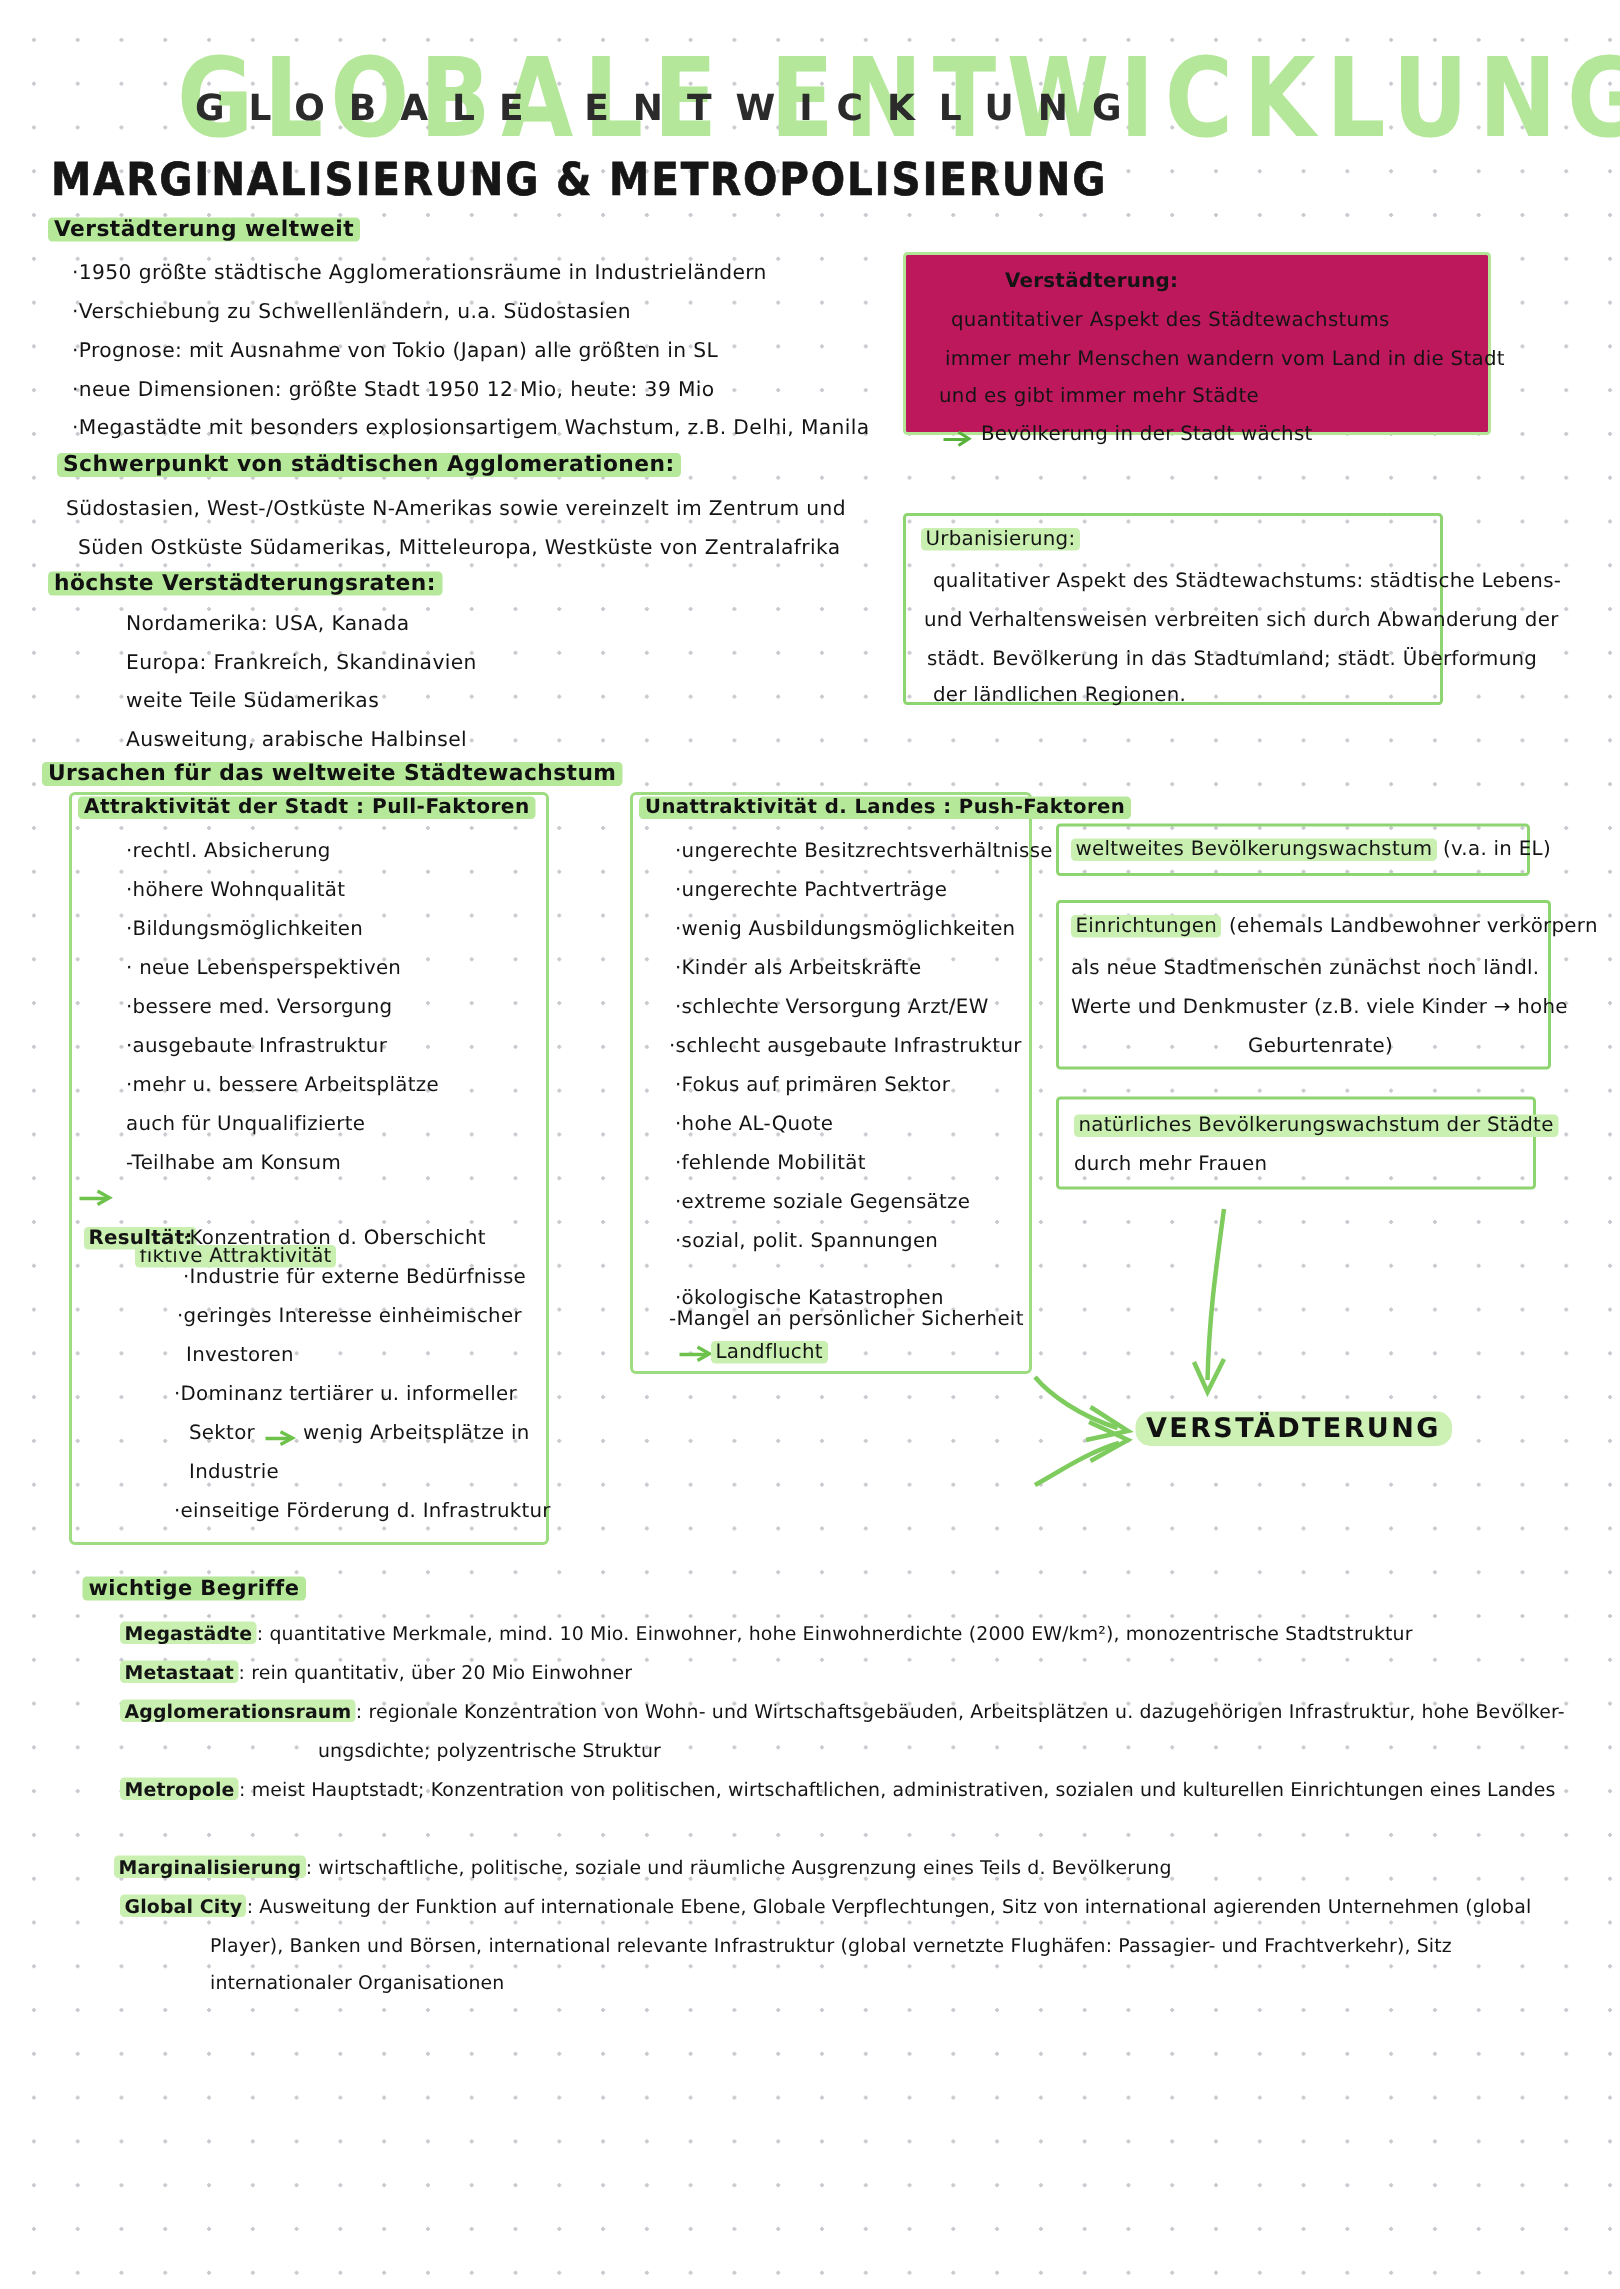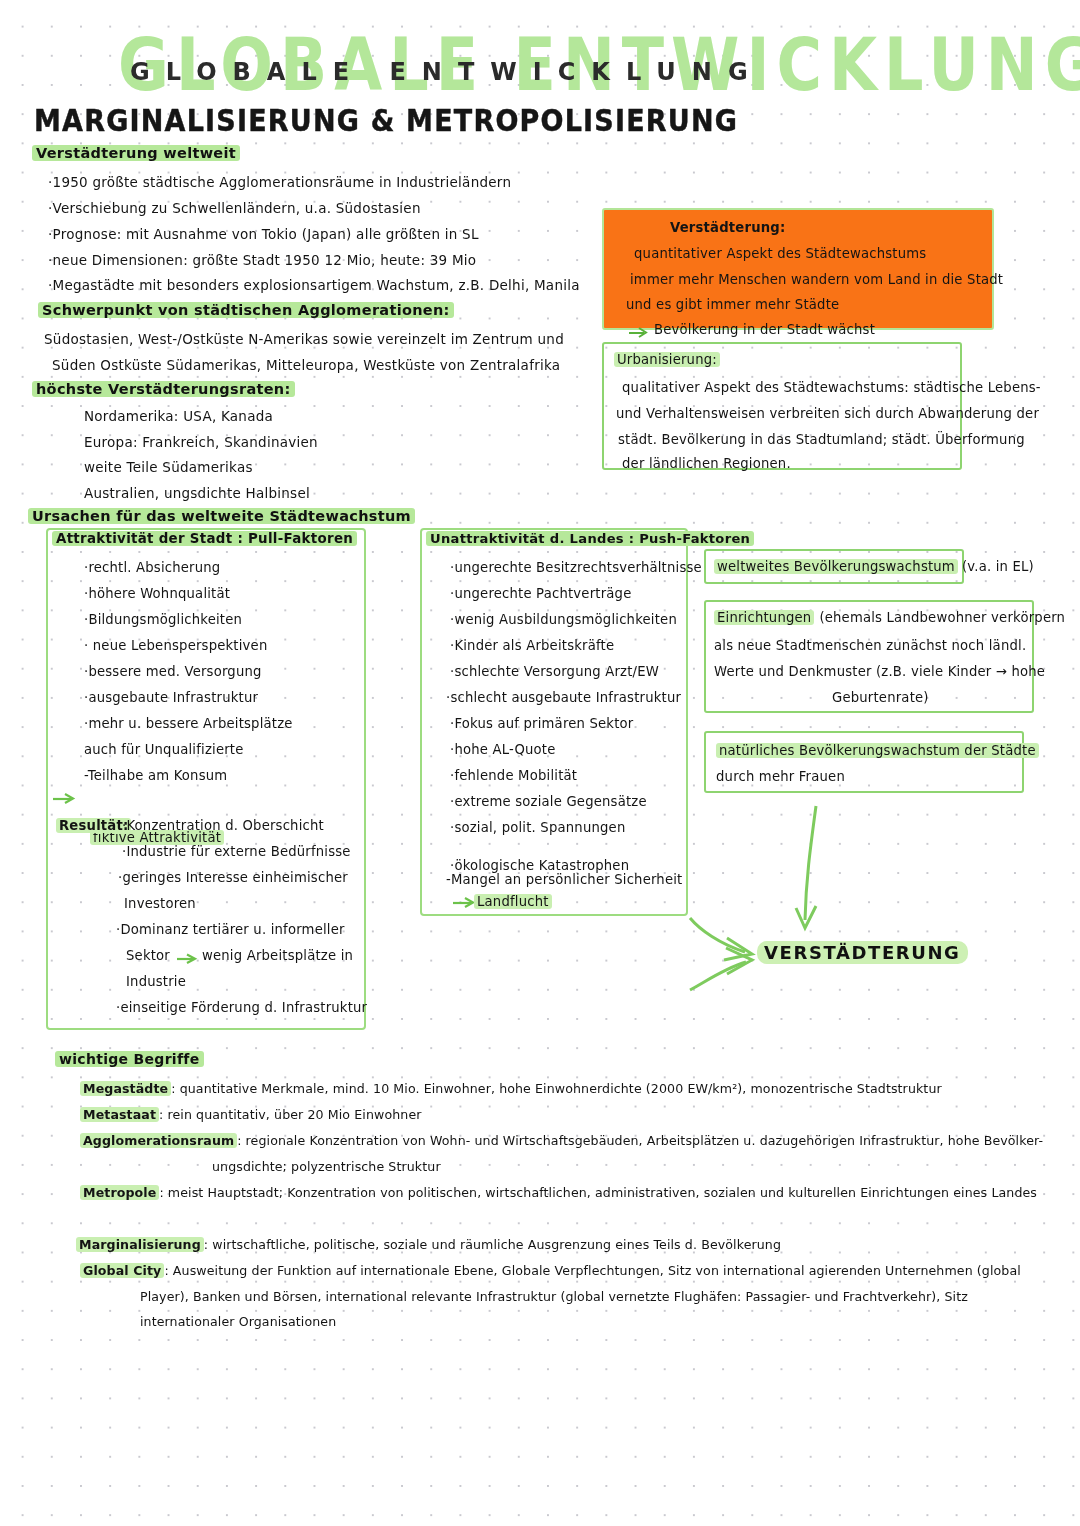--- a/index.html
+++ b/index.html
@@ -59,21 +59,21 @@
   .hd{position:absolute;white-space:nowrap;font-size:14.5px;letter-spacing:.3px;color:#111;font-weight:600;}
   .sm{font-size:12.6px;}
 
   
   .box{
     position:absolute;
     border:2.2px solid #8ed470;
     border-radius:3px;
     box-sizing:border-box;
   }
-  .box.filled{background:#f97316;border-color:#b3e597;margin-top:40px;}
+  .box.filled{background:#be185d;border-color:#b3e597;}
   .boxline{position:absolute;white-space:nowrap;font-size:13.2px;color:#141414;letter-spacing:.2px;}
 
   
   .col{
     position:absolute;
     border:2.2px solid #9ddc80;
     border-radius:4px;
     box-sizing:border-box;
     background:transparent;
   }
@@ -121,21 +121,21 @@
   </div>
   <div class="line" style="left:44px;top:331px;">Südostasien, West-/Ostküste N-Amerikas sowie vereinzelt im Zentrum und</div>
   <div class="line" style="left:52px;top:357px;">Süden Ostküste Südamerikas, Mitteleuropa, Westküste von Zentralafrika</div>
 
   <div class="hd" style="left:32px;top:381px;">
     <span class="hl">höchste Verstädterungsraten:</span>
   </div>
   <div class="line" style="left:84px;top:408px;">Nordamerika: USA, Kanada</div>
   <div class="line" style="left:84px;top:434px;">Europa: Frankreich, Skandinavien</div>
   <div class="line" style="left:84px;top:459px;">weite Teile Südamerikas</div>
-  <div class="line" style="left:84px;top:485px;">Australien, ungsdichte Halbinsel</div>
+  <div class="line" style="left:84px;top:485px;">Ausweitung, arabische Halbinsel</div>
 
   <div class="hd" style="left:28px;top:508px;">
     <span class="hl">Ursachen für das weltweite Städtewachstum</span>
   </div>
 
   <div class="box filled" style="left:602px;top:168px;width:392px;height:122px;">
     <div class="boxline" style="left:66px;top:10px;font-weight:600;">Verstädterung:</div>
     <div class="boxline" style="left:30px;top:36px;">quantitativer Aspekt des Städtewachstums</div>
     <div class="boxline" style="left:26px;top:62px;">immer mehr Menschen wandern vom Land in die Stadt</div>
     <div class="boxline" style="left:22px;top:87px;">und es gibt immer mehr Städte</div>
@@ -221,21 +221,21 @@
   <div style="position:absolute;left:452px;top:894px;">
     <svg width="26" height="14" viewBox="0 0 26 14">
         <path d="M1 8 L19 8" stroke="#6cc24a" stroke-width="2.2" fill="none"></path>
         <path d="M13 3 L21 7.5 L13 12" stroke="#6cc24a" stroke-width="2.2" fill="none"></path>
       </svg>
   </div>
   <div class="item sm" style="left:474px;top:894px;">
     <span class="hl-soft">Landflucht</span>
   </div>
 
-  <div class="box" style="left:704px;top:549px;width:260px;height:35px;">
+  <div class="box" style="left:704px;top:549px;width:316px;height:35px;">
     <div class="boxline" style="left:8px;top:8px;">
       <span class="hl-soft">weltweites Bevölkerungswachstum</span><span style="margin-left:4px;">(v.a. in EL)</span>
     </div>
   </div>
 
   <div class="box" style="left:704px;top:600px;width:330px;height:113px;">
     <div class="boxline" style="left:8px;top:8px;">
       <span class="hl-soft">Einrichtungen</span><span style="margin-left:5px;">(ehemals Landbewohner verkörpern</span>
     </div>
     <div class="boxline" style="left:8px;top:36px;">als neue Stadtmenschen zunächst noch ländl.</div>

